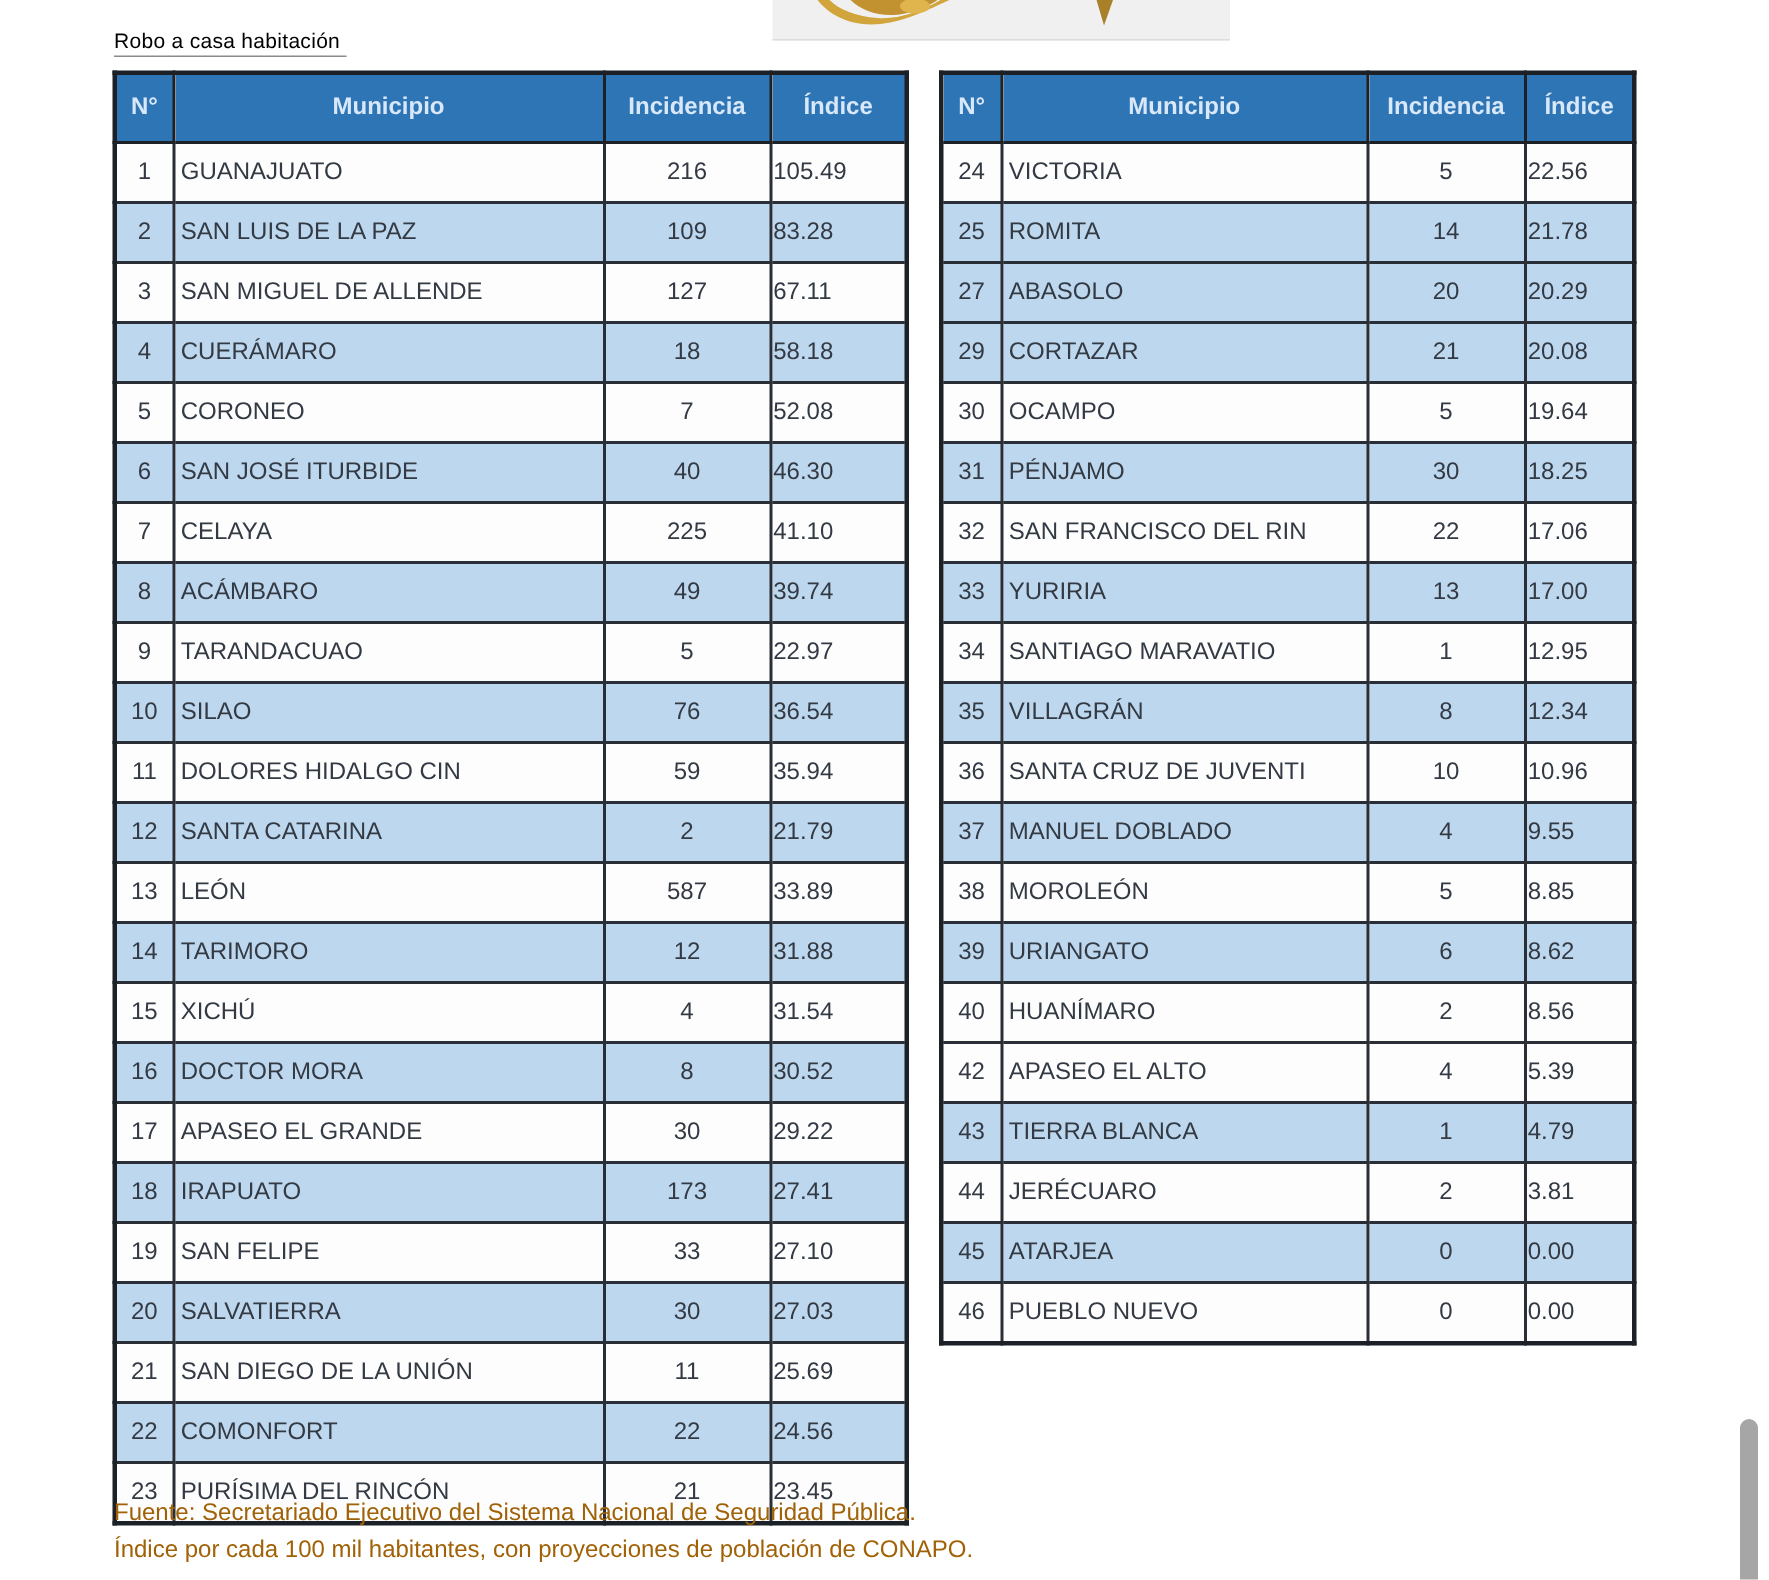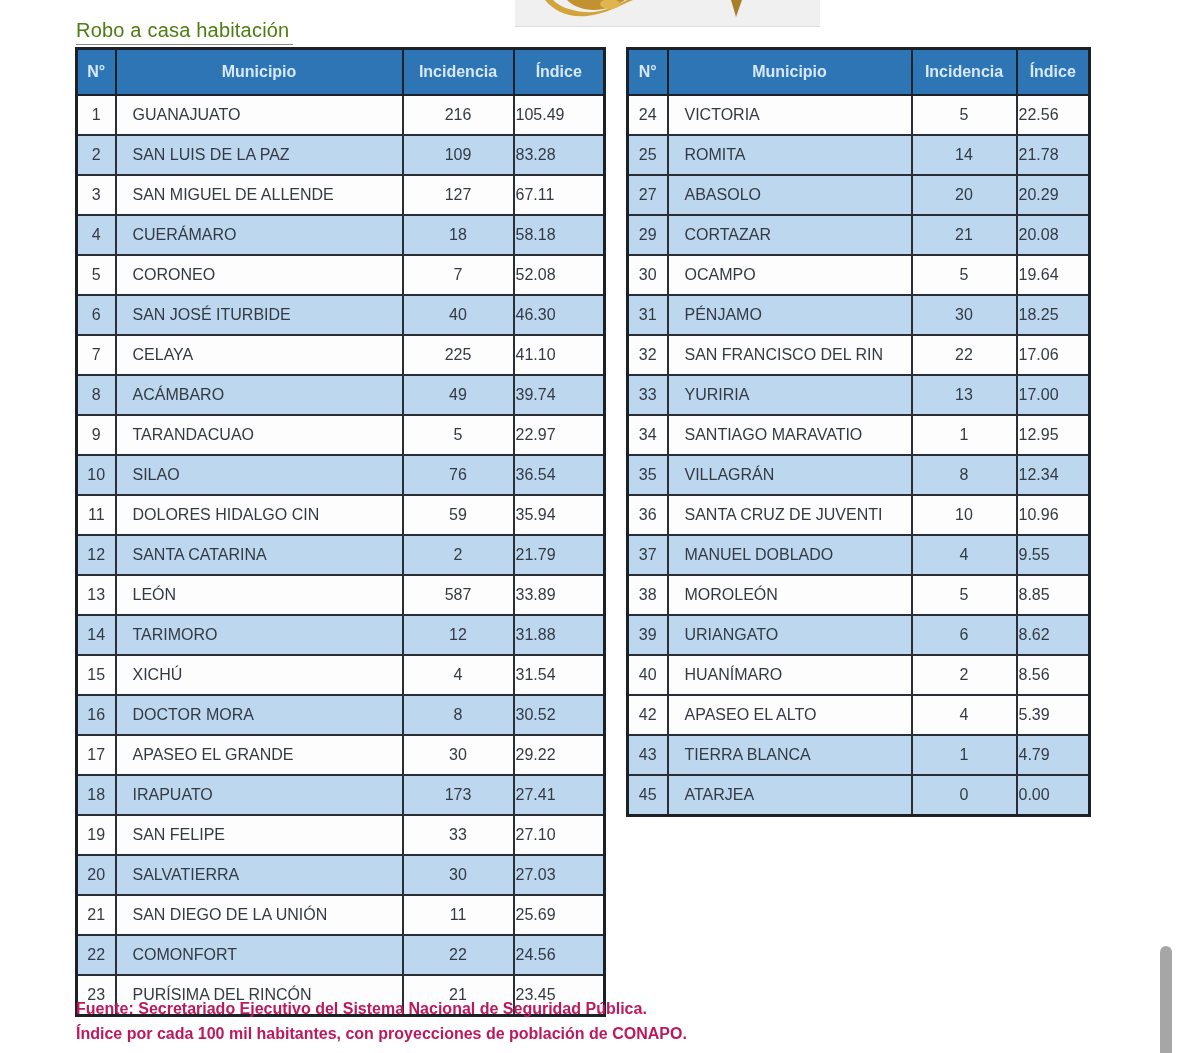--- a/index.html
+++ b/index.html
@@ -7,21 +7,21 @@
     width:1179px;height:1053px;position:relative;overflow:hidden;
     background:#ffffff;
     font-family:"Liberation Sans", sans-serif;
   }
   .logo-strip{
     position:absolute;left:515px;top:0;width:305px;height:26px;
     background:#f1f0f1;border-bottom:1px solid #dddcdc;
   }
   .page-title{
     position:absolute;left:76px;top:19px;
-    font-size:20px;color:#4d7c0f;letter-spacing:.2px;
+    font-size:14px;color:#000000;letter-spacing:.2px;
     border-bottom:1px solid #8a8a8a;padding:0 4px 2px 0;
   }
   .tables-wrap{
     position:absolute;left:75px;top:47px;
     display:flex;gap:20px;align-items:flex-start;
   }
   table{
     border-collapse:collapse;table-layout:fixed;
     border:3px solid #1c2027;
     font-size:16px;color:#333a44;
@@ -32,26 +32,26 @@
     background:#2e75b6;color:#d9e8f8;font-weight:bold;
     font-size:16px;height:42px;text-align:center;
     border:2px solid #1c2027;overflow:hidden;white-space:nowrap;
   }
   td{
     height:36px;border:2px solid #2a2e36;background:#fdfdfd;
     overflow:hidden;white-space:nowrap;
   }
   tr.alt td{background:#bdd7ee;}
   td.num{text-align:center;}
-  td.mun{text-align:left;padding-left:16px;}
+  td.mun{text-align:left;padding-left:4px;}
   td.inc{text-align:center;}
   td.ind{text-align:left;padding-right:6px;}
   .footer{
     position:absolute;left:76px;top:996px;
-    font-size:16px;color:#be185d;line-height:25px;font-weight:bold;
+    font-size:16px;color:#a16207;line-height:25px;
   }
   .scrollbar-thumb{
     position:absolute;left:1160px;top:946px;width:12px;height:110px;
     background:#a6a6a6;border-radius:6px 6px 0 0;
   }
 </style>
 </head>
 <body>
 
 <div class="logo-strip">
@@ -334,26 +334,38 @@
           <td class="mun">APASEO EL ALTO</td>
           <td class="inc">4</td>
           <td class="ind">5.39</td>
         </tr>
         <tr class="alt">
           <td class="num">43</td>
           <td class="mun">TIERRA BLANCA</td>
           <td class="inc">1</td>
           <td class="ind">4.79</td>
         </tr>
+        <tr>
+          <td class="num">44</td>
+          <td class="mun">JERÉCUARO</td>
+          <td class="inc">2</td>
+          <td class="ind">3.81</td>
+        </tr>
         <tr class="alt">
           <td class="num">45</td>
           <td class="mun">ATARJEA</td>
           <td class="inc">0</td>
           <td class="ind">0.00</td>
         </tr>
+        <tr>
+          <td class="num">46</td>
+          <td class="mun">PUEBLO NUEVO</td>
+          <td class="inc">0</td>
+          <td class="ind">0.00</td>
+        </tr>
       </tbody>
   </table>
 </div>
 
 <div class="footer">
   <div>Fuente: Secretariado Ejecutivo del Sistema Nacional de Seguridad Pública.</div>
   <div>Índice por cada 100 mil habitantes, con proyecciones de población de CONAPO.</div>
 </div>
 
 <div class="scrollbar-thumb"></div>

